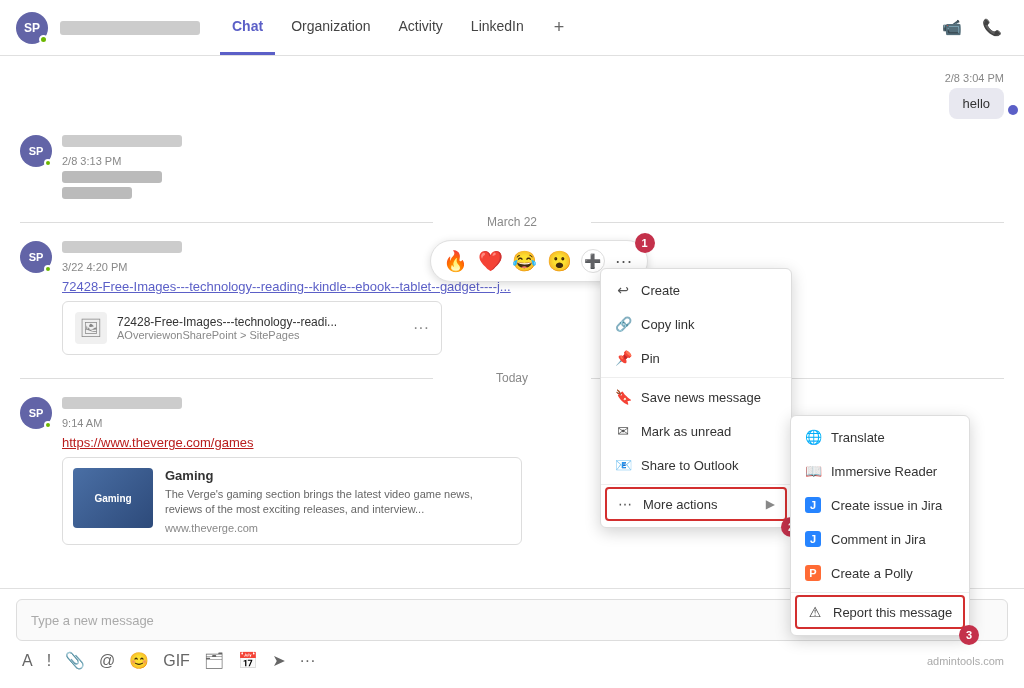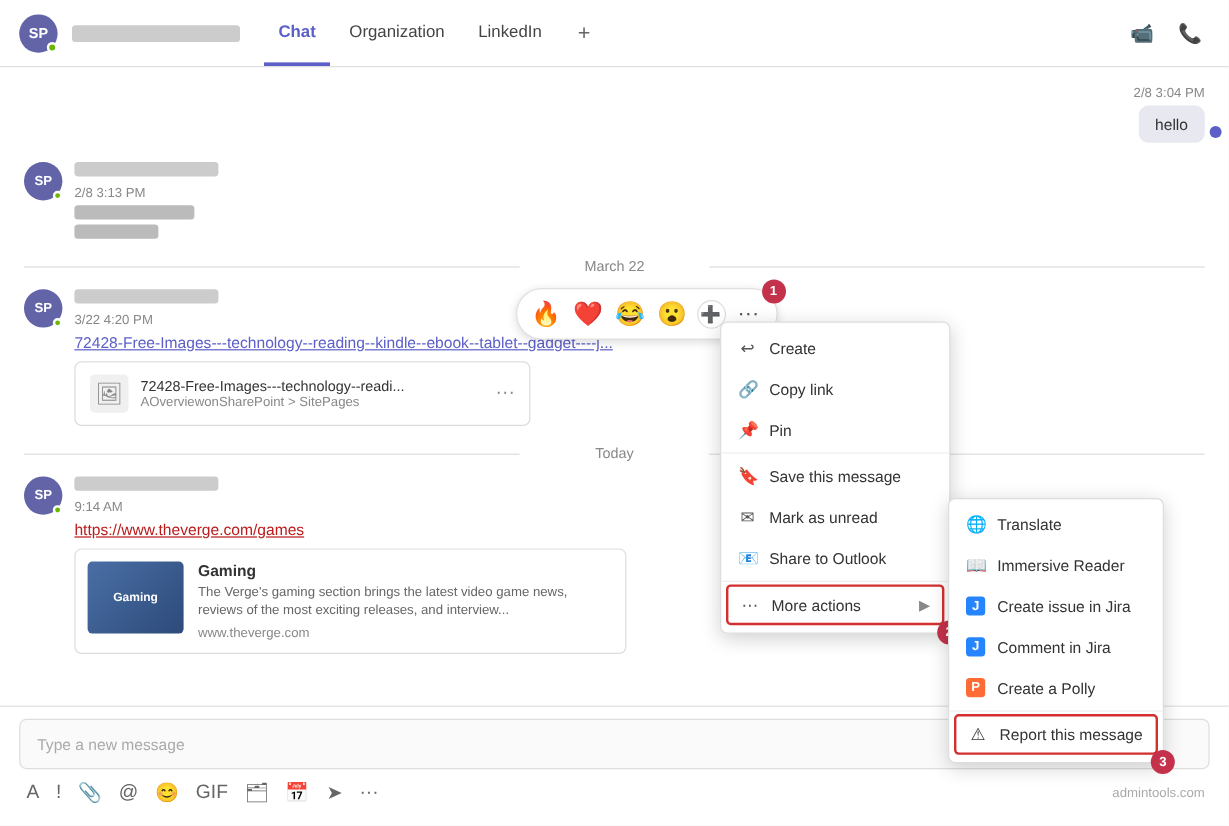--- a/index.html
+++ b/index.html
@@ -436,20 +436,23 @@
     <span>SP</span>
     <div class="online-dot"></div>
   </div>
   <div class="user-name-blurred"></div>
   <div class="nav-tabs">
     <div class="nav-tab active">
       <span>Chat</span>
     </div>
     <div class="nav-tab">
       <span>Organization</span>
+    </div>
+    <div class="nav-tab">
+      <span>Activity</span>
     </div>
     <div class="nav-tab">
       <span>LinkedIn</span>
     </div>
     <div class="nav-plus">
       <span>+</span>
     </div>
   </div>
   <div class="nav-actions">
     <button class="nav-action-btn">
@@ -564,21 +567,21 @@
     <span class="ctx-icon">🔗</span>
     <span>Copy link</span>
   </div>
   <div class="ctx-item">
     <span class="ctx-icon">📌</span>
     <span>Pin</span>
   </div>
   <div style="height:1px; background:#eee; margin:2px 0;"></div>
   <div class="ctx-item">
     <span class="ctx-icon">🔖</span>
-    <span>Save this message</span>
+    <span>Save news message</span>
   </div>
   <div class="ctx-item">
     <span class="ctx-icon">✉</span>
     <span>Mark as unread</span>
   </div>
   <div class="ctx-item">
     <span class="ctx-icon">📧</span>
     <span>Share to Outlook</span>
   </div>
   <div style="height:1px; background:#eee; margin:2px 0;"></div>

